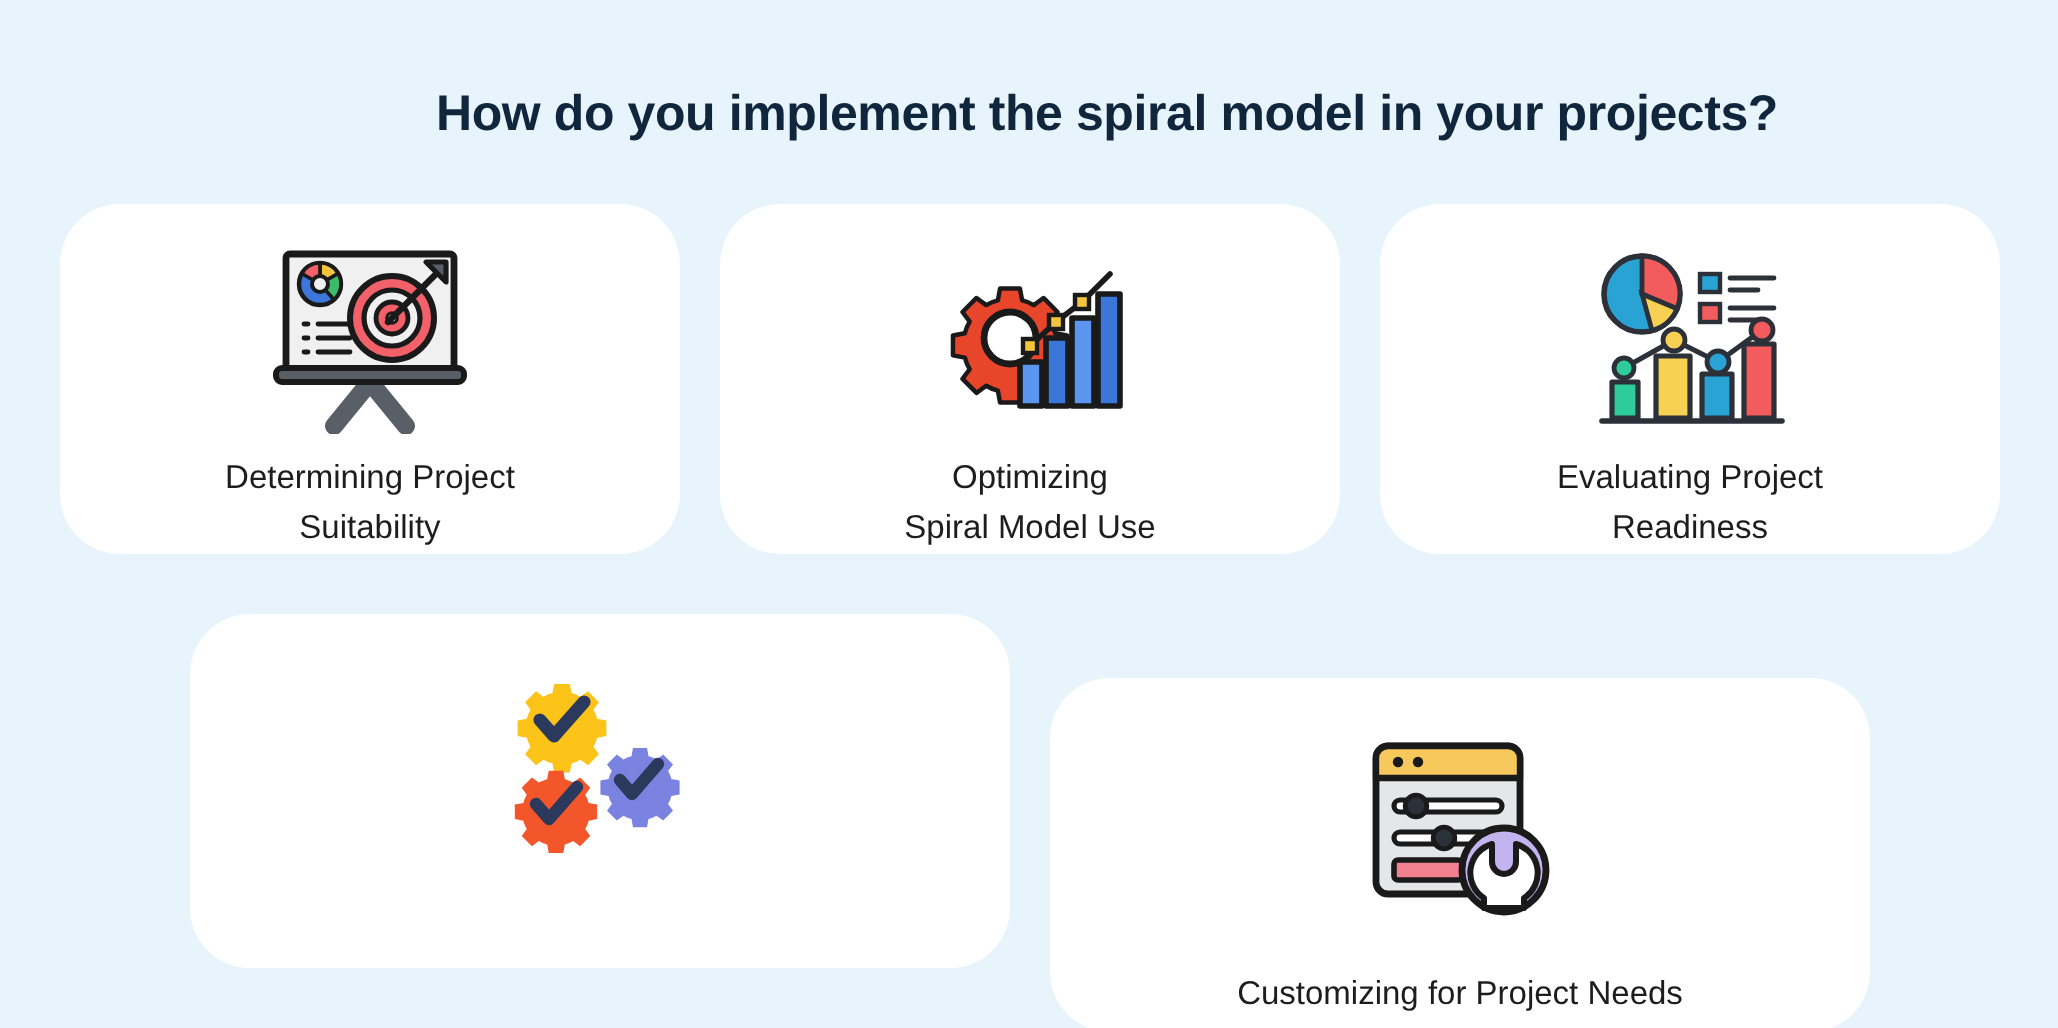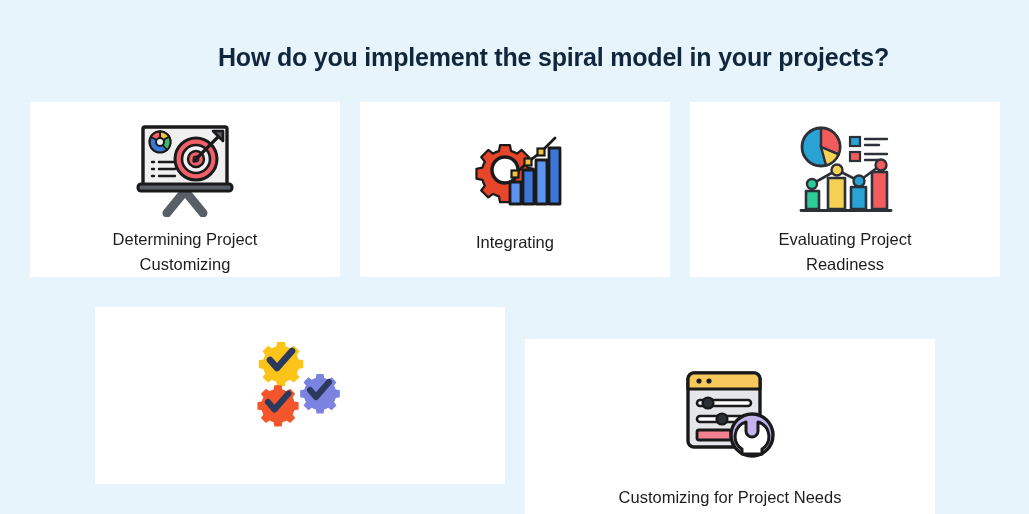--- a/index.html
+++ b/index.html
@@ -29,20 +29,21 @@
     padding-left: 39px;
   }
 
   .card {
     position: absolute;
     background: #ffffff;
     box-sizing: border-box;
     display: flex;
     flex-direction: column;
     align-items: center;
+    border-radius: 30px;
   }
 
   
   .card-r1 { top: 102px; height: 175px; width: 310px; }
   .card-1 { left: 30px; }
   .card-2 { left: 360px; }
   .card-3 { left: 690px; }
 
   
   .card-r2 { top: 307px; height: 177px; width: 410px; }
@@ -105,21 +106,21 @@
       <circle cx="63" cy="38" r="14" fill="#f0f0f0" stroke="#1a1a1a" stroke-width="2.6"></circle>
       <circle cx="63" cy="38" r="8" fill="#f2606a" stroke="#1a1a1a" stroke-width="2.4"></circle>
       <circle cx="63" cy="38" r="2.6" fill="#f0f0f0" stroke="#1a1a1a" stroke-width="1.6"></circle>
 
       <path d="M61 40 L88 13" stroke="#1a1a1a" stroke-width="3.2" stroke-linecap="round" fill="none"></path>
       <path d="M80 10 L90 10 L90 20 Z" fill="#595f66" stroke="#1a1a1a" stroke-width="2.6" stroke-linejoin="round"></path>
     </svg>
   </div>
   <div class="card-label">
     <span>Determining Project</span><br>
-    <span>Customizing</span>
+    <span>Suitability</span>
   </div>
 </div>
 
 <div class="card card-r1 card-2">
   <div class="icon-wrap">
     <svg width="100" height="96" viewBox="0 0 100 96">
 
       <g transform="translate(40,48)">
         <path d="M-8 -40 h16 l1.8 9.6 a31 31 0 0 1 9.4 3.9 l7.8 -5.8 l11.3 11.3 l-5.8 7.8 a31 31 0 0 1 3.9 9.4 l9.6 1.8 v16 l-9.6 1.8 a31 31 0 0 1 -3.9 9.4 l5.8 7.8 l-11.3 11.3 l-7.8 -5.8 a31 31 0 0 1 -9.4 3.9 l-1.8 9.6 h-16 l-1.8 -9.6 a31 31 0 0 1 -9.4 -3.9 l-7.8 5.8 l-11.3 -11.3 l5.8 -7.8 a31 31 0 0 1 -3.9 -9.4 l-9.6 -1.8 v-16 l9.6 -1.8 a31 31 0 0 1 3.9 -9.4 l-5.8 -7.8 l11.3 -11.3 l7.8 5.8 a31 31 0 0 1 9.4 -3.9 Z" fill="#e8462a" stroke="#1a1a1a" stroke-width="3.6" stroke-linejoin="round" transform="scale(0.62)"></path>
         <circle cx="0" cy="0" r="13" fill="#ffffff" stroke="#1a1a1a" stroke-width="3.4"></circle>
@@ -134,21 +135,22 @@
 
       <polyline points="50,52 63,40 76,30 90,16" fill="none" stroke="#1a1a1a" stroke-width="2.8" stroke-linecap="round"></polyline>
       <g fill="#f2c53d" stroke="#1a1a1a" stroke-width="2.2">
         <rect x="46.5" y="48.5" width="7" height="7"></rect>
         <rect x="59.5" y="36.5" width="7" height="7"></rect>
         <rect x="72.5" y="26.5" width="7" height="7"></rect>
       </g>
     </svg>
   </div>
   <div class="card-label">
-    <span>Integrating</span><br>
+    <span>Optimizing</span><br>
+    <span>Spiral Model Use</span>
   </div>
 </div>
 
 <div class="card card-r1 card-3">
   <div class="icon-wrap">
     <svg width="100" height="96" viewBox="0 0 100 96">
 
       <g transform="translate(26,26)">
         <circle cx="0" cy="0" r="19" fill="#29a3d4" stroke="#2c3038" stroke-width="2.8"></circle>
         <path d="M0 0 L0 -19 A19 19 0 0 1 17.5 7.4 Z" fill="#f25c5c" stroke="#2c3038" stroke-width="2.4"></path>

